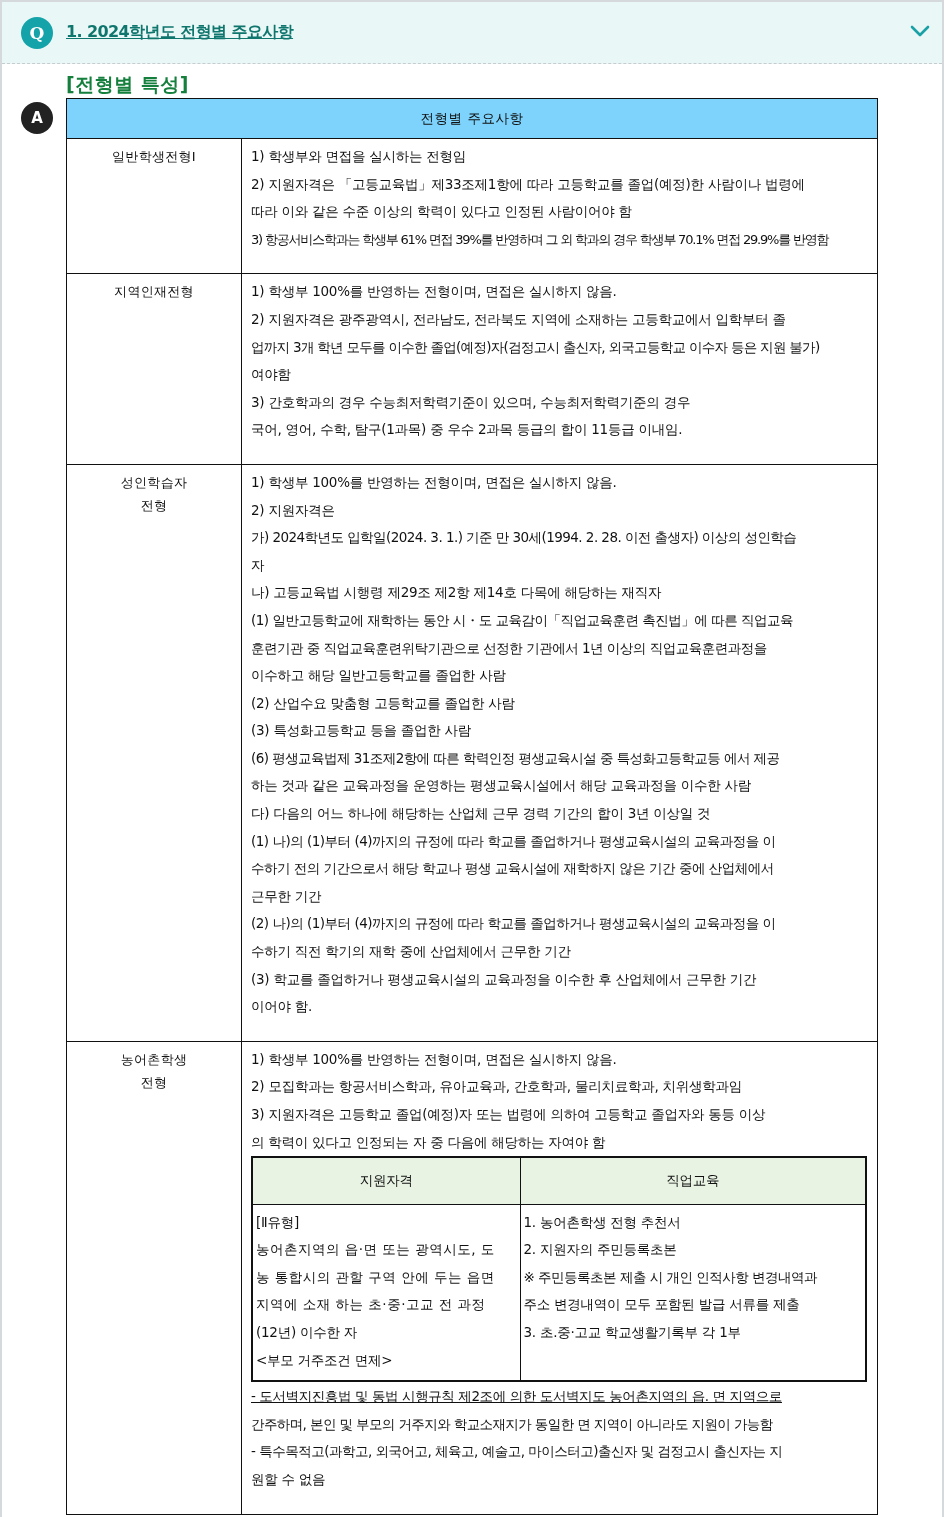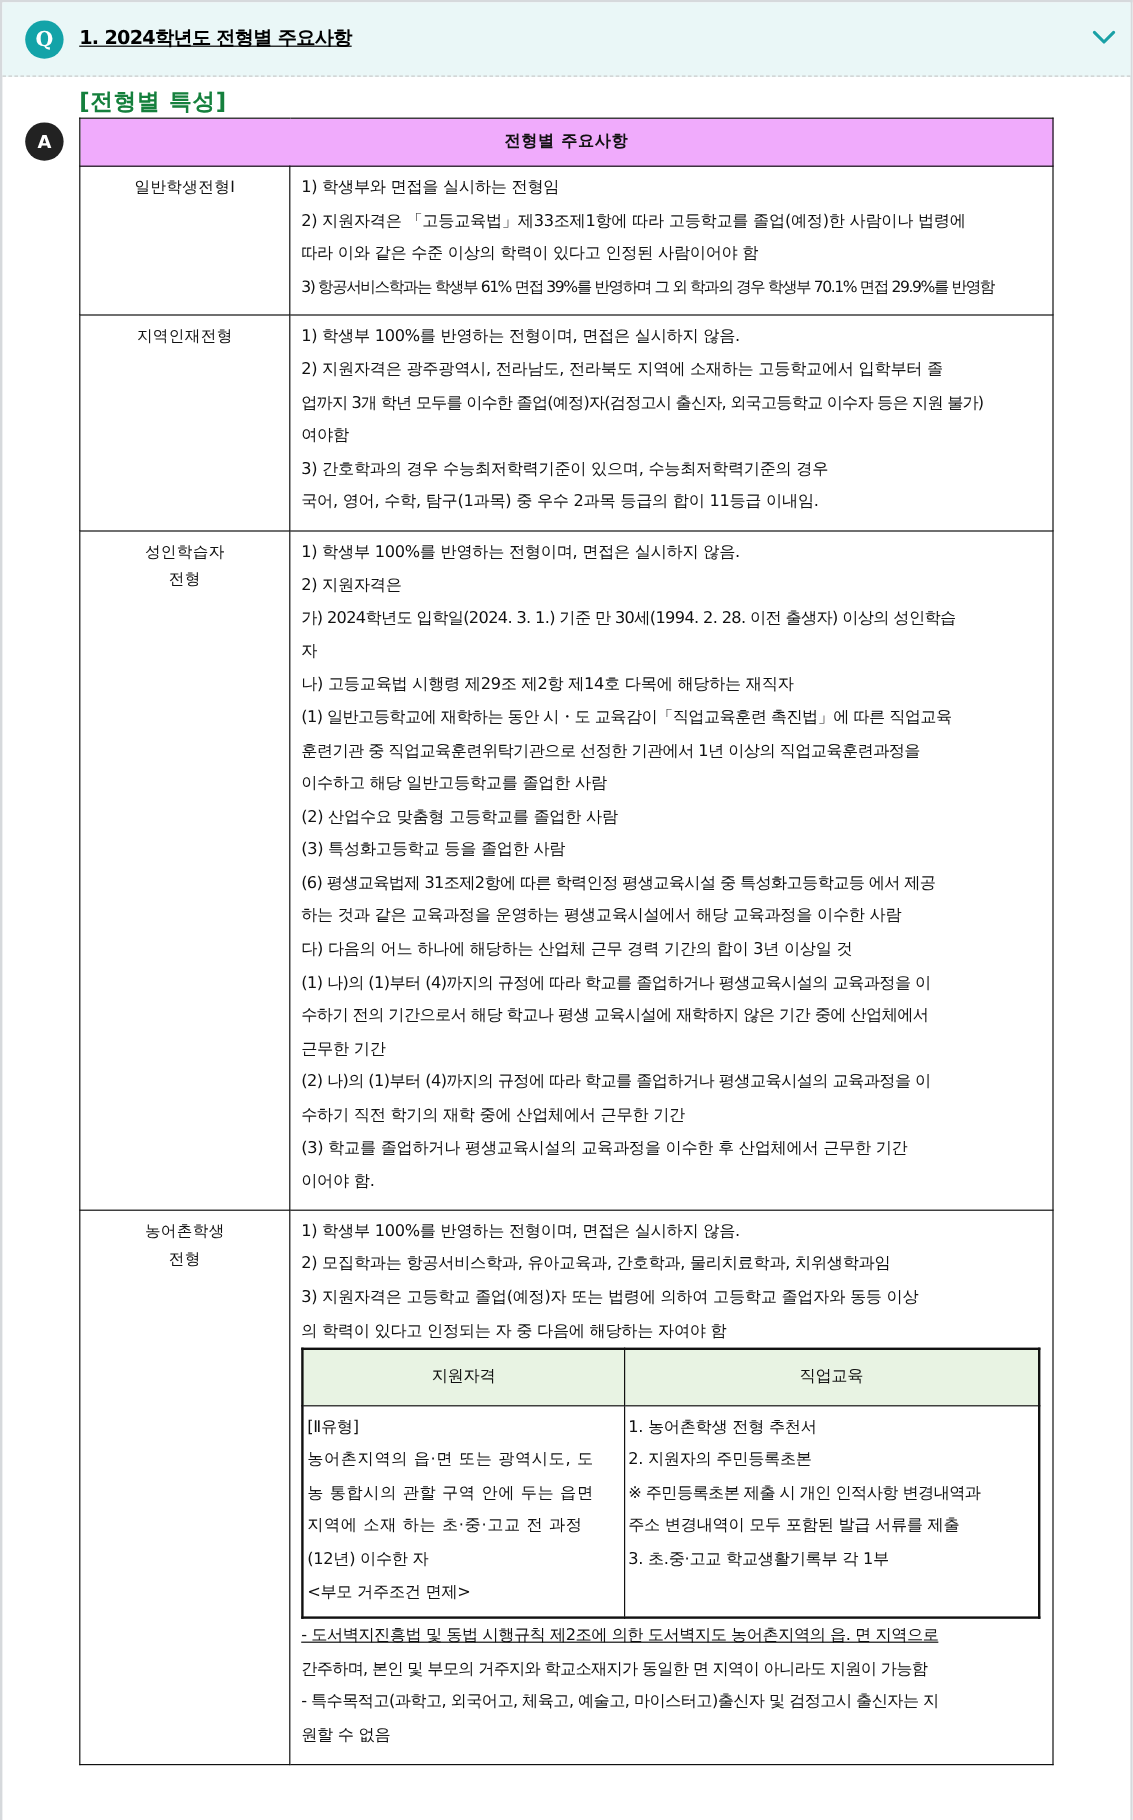--- a/index.html
+++ b/index.html
@@ -16,46 +16,46 @@
     background: #eaf7f7;
     border-bottom: 1px dashed #c9cccc;
     display: flex; align-items: center;
   }
   .q-badge {
     position: absolute; left: 19px; top: 15px; width: 32px; height: 32px; border-radius: 50%;
     background: #13a3a8; color: #fff; font-family: "DejaVu Serif", serif; font-weight: bold;
     font-size: 17px; display: flex; align-items: center; justify-content: center;
   }
   .q-title {
-    position: absolute; left: 64px; top: 20px; font-size: 16px; font-weight: bold; color: #000000;
+    position: absolute; left: 64px; top: 20px; font-size: 16px; font-weight: bold; color: #0f766e;
     text-decoration: underline; letter-spacing: -0.6px; cursor: pointer;
   }
   .chevron { position: absolute; right: 12px; top: 22px; width: 20px; height: 14px; cursor: pointer; }
 
   .section-title {
     position: absolute; left: 64px; top: 70px; font-size: 19px; font-weight: bold; color: #15803d; letter-spacing: 0.5px;
   }
   .a-badge {
     position: absolute; left: 19px; top: 100px; width: 32px; height: 32px; border-radius: 50%;
     background: #222; color: #fff; font-weight: bold; font-size: 15px;
     display: flex; align-items: center; justify-content: center;
   }
 
   table.main {
     position: absolute; left: 64px; top: 96px; width: 811px;
     border-collapse: collapse; table-layout: fixed;
     font-size: 13.5px; line-height: 27.6px;
   }
   table.main td, table.main th { border: 1px solid #111; vertical-align: top; }
   table.main th.head {
-    background: #f0abfc; font-weight: bold; height: 40px; text-align: center; vertical-align: middle;
+    background: #7dd3fc; font-weight: normal; height: 40px; text-align: center; vertical-align: middle;
     font-size: 13.5px; letter-spacing: 0.5px;
   }
   td.type { width: 175px; text-align: center; font-size: 13px; padding-top: 6px; line-height: 23px; letter-spacing: 0.3px; }
-  td.desc { padding: 4px 8px 9px 9px; letter-spacing: -0.25px; }
+  td.desc { padding: 4px 8px 20px 9px; letter-spacing: -0.25px; }
   .line { display: block; white-space: nowrap; }
   .line.tight { letter-spacing: -1.2px; font-size: 13px; }
 
   table.inner {
     width: 614px; border-collapse: collapse; table-layout: fixed; margin: 0 0 1px 0;
     border: 2px solid #111; font-size: 13.5px; line-height: 27.6px;
   }
   table.inner th { background: #e8f3e3; font-weight: normal; height: 47px; text-align: center; border: 1px solid #111; vertical-align: middle; }
   table.inner td { border: 1px solid #111; padding: 4px 2px 6px 3px; vertical-align: top; }
   table.inner td .line { text-align: justify; }

